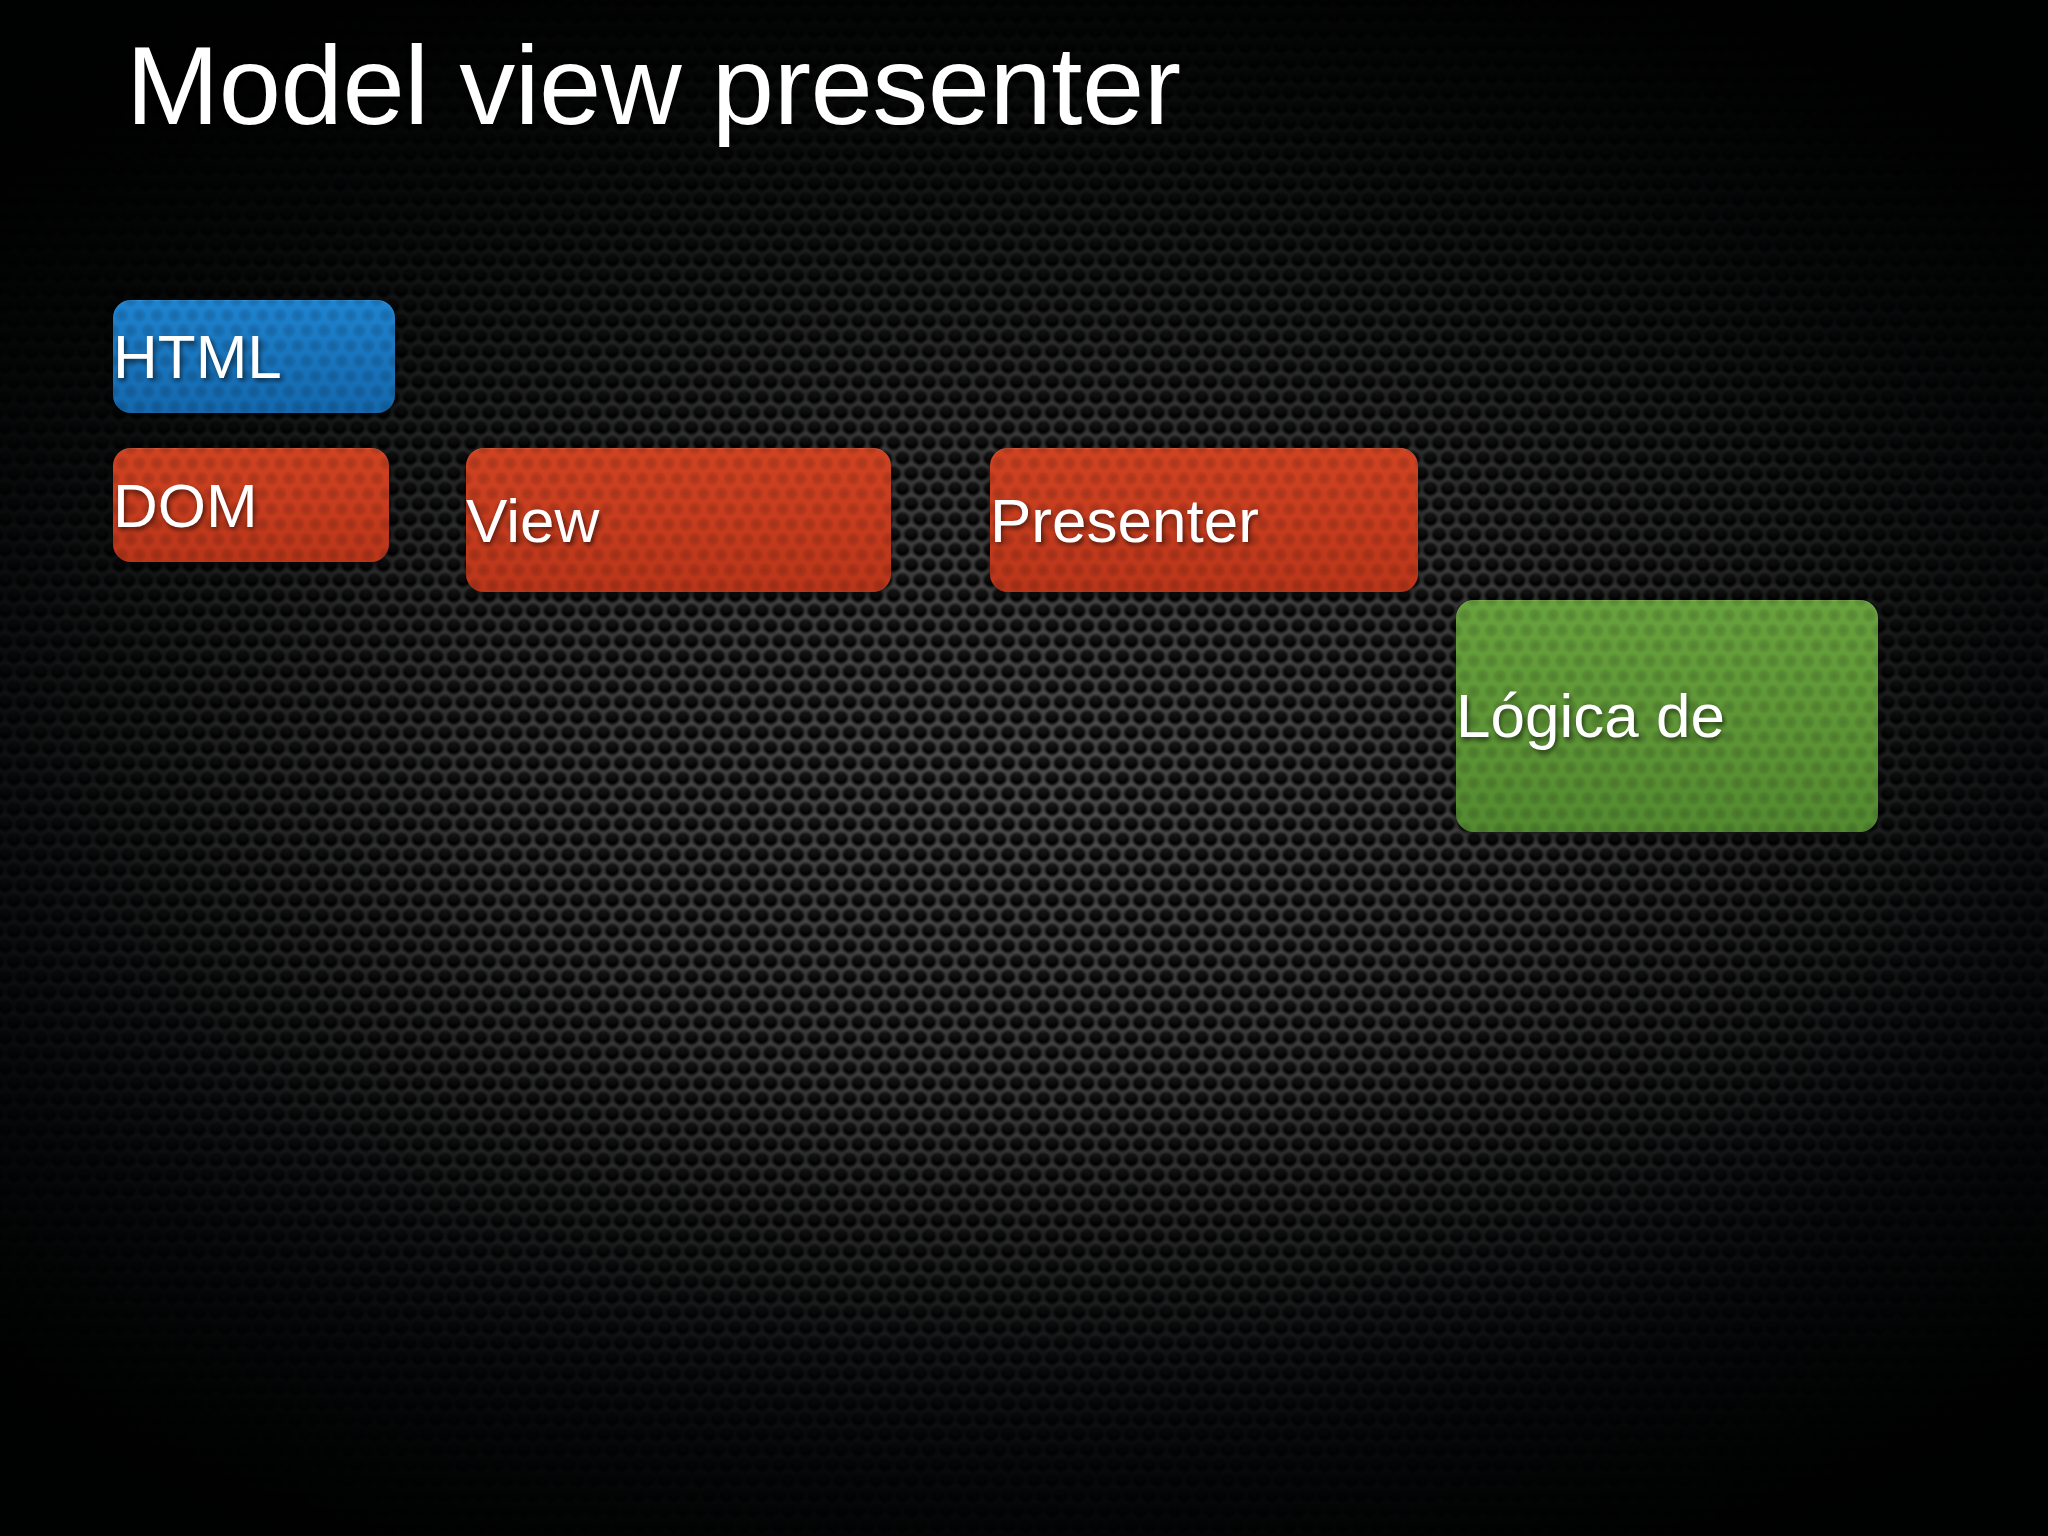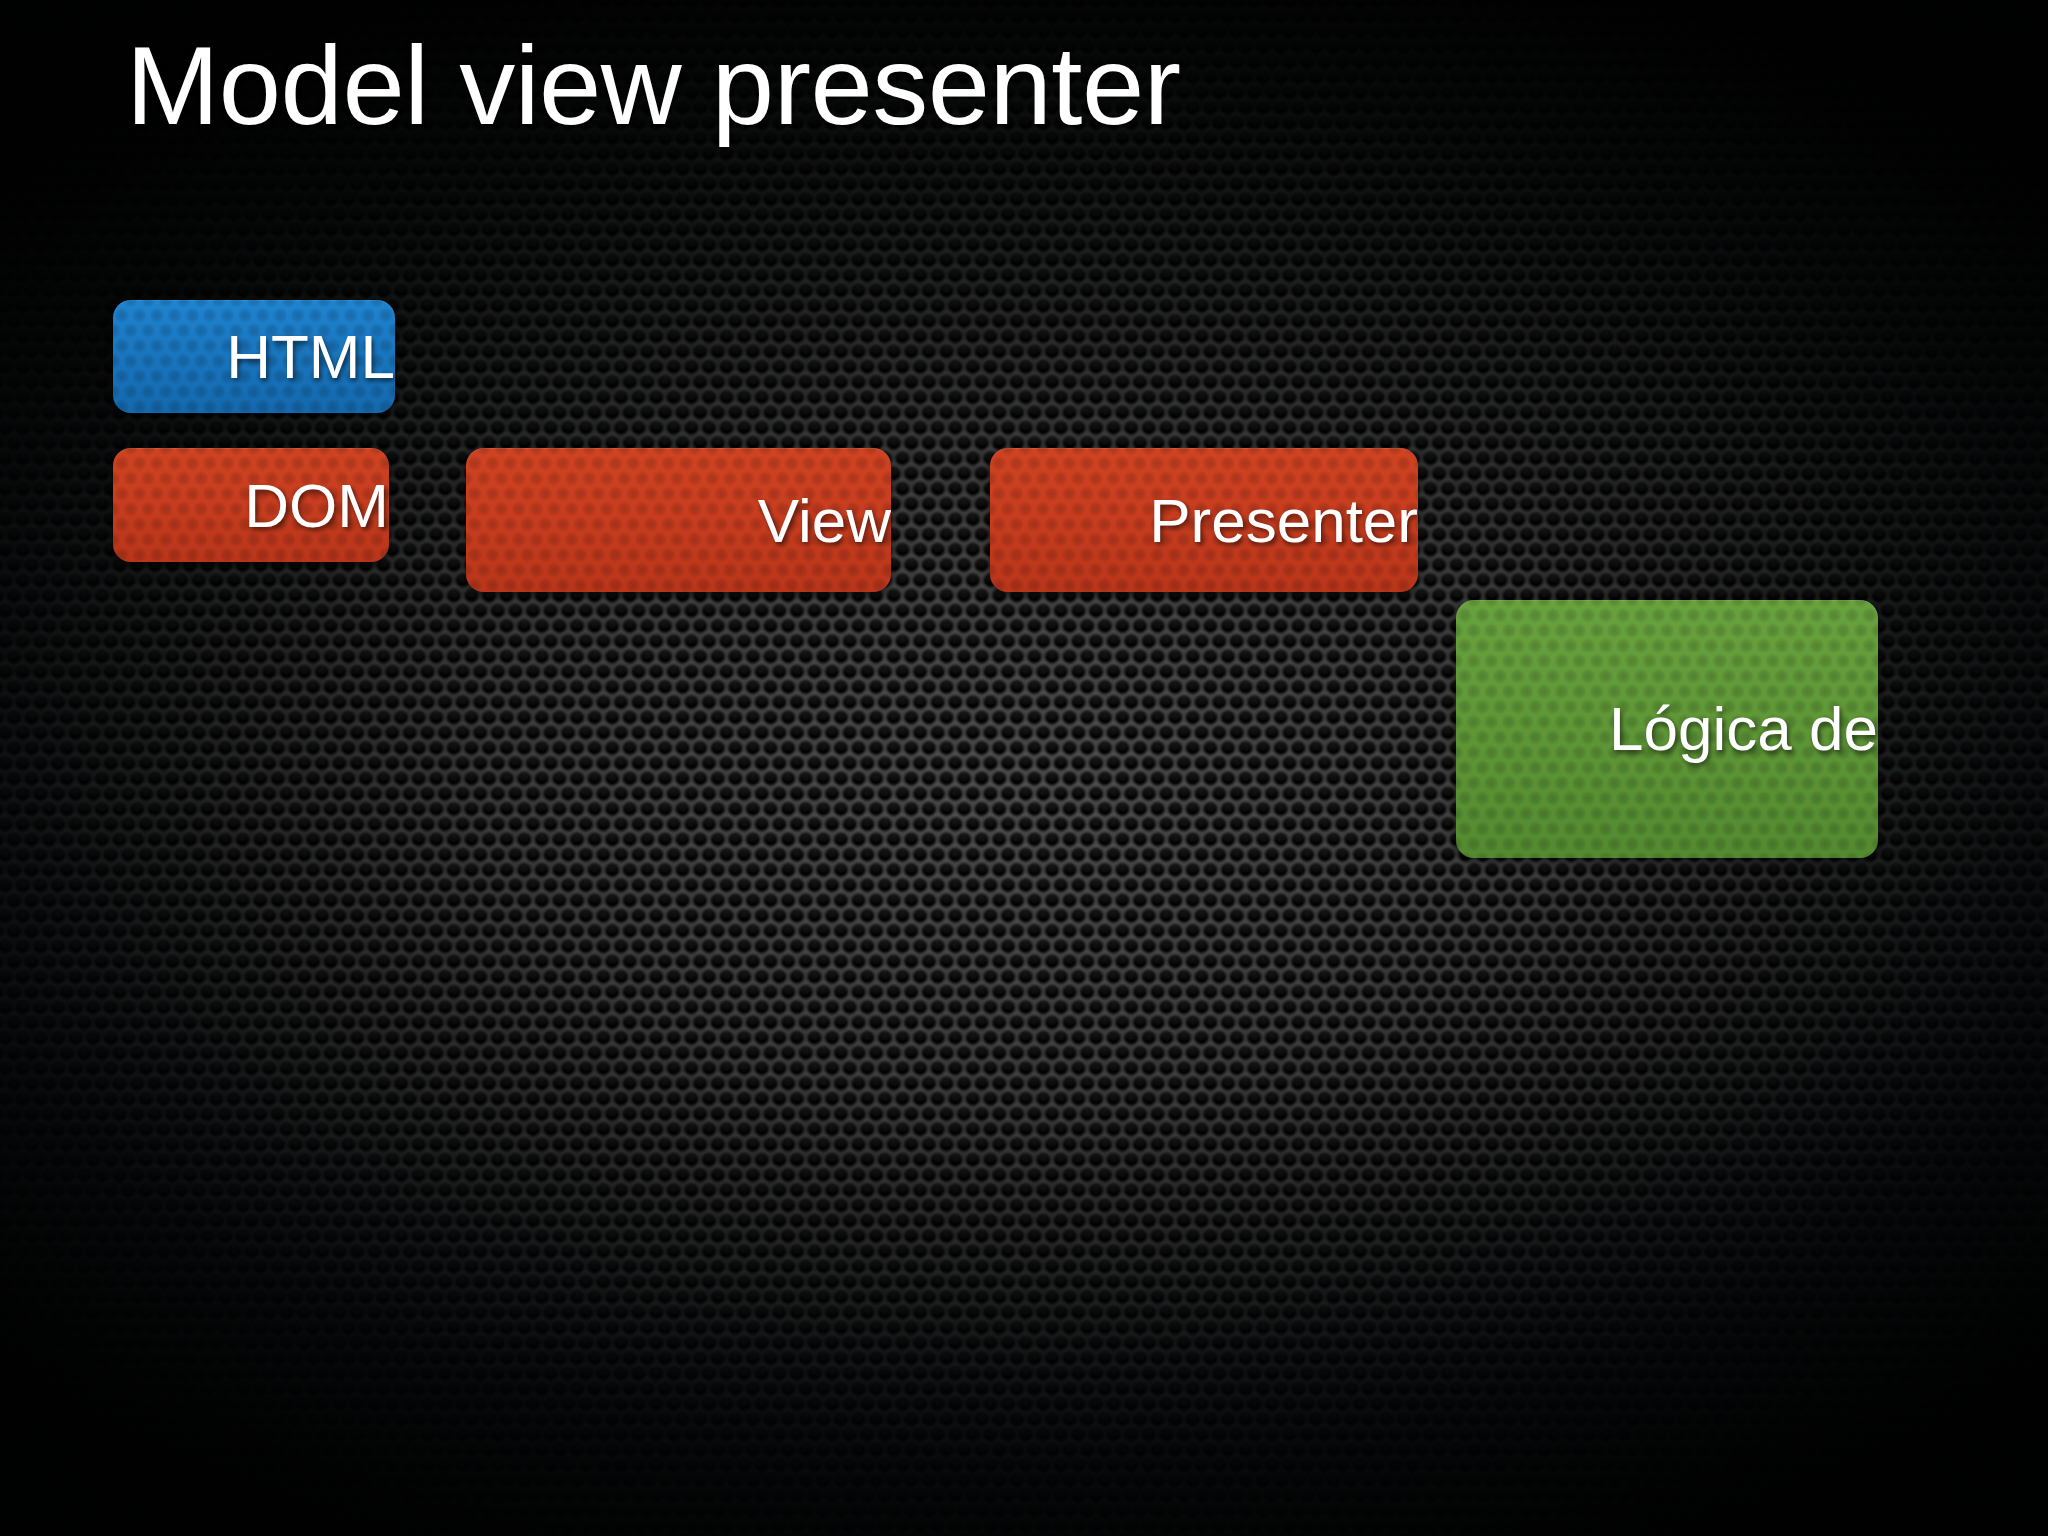--- a/index.html
+++ b/index.html
@@ -95,21 +95,21 @@
     font-weight: 400;
     white-space: nowrap;
     text-shadow: 0 2px 4px rgba(0,0,0,0.55);
   }
 
   
   .node {
     position: absolute;
     display: flex;
     align-items: center;
-    justify-content: flex-end;
+    justify-content: flex-start;
     text-align: center;
     border-radius: 18px;
     color: #ffffff;
     font-weight: 400;
     text-shadow: 2px 3px 5px rgba(0,0,0,0.55);
     box-shadow:
       0 3px 7px rgba(0,0,0,0.55),
       inset 0 1px 0 rgba(255,255,255,0.10);
     box-sizing: border-box;
     overflow: hidden;
@@ -143,21 +143,21 @@
 
   
   #box-html       { left: 113px;  top: 300px; width: 282px;  height: 113px; font-size: 62px; }
   #box-javascript { left: 466px;  top: 300px; width: 1412px; height: 113px; font-size: 62px; }
 
   #box-dom        { left: 113px;  top: 448px; width: 276px;  height: 114px; font-size: 62px; }
   #box-view       { left: 466px;  top: 448px; width: 425px;  height: 144px; font-size: 62px; }
   #box-presenter  { left: 962px;  top: 448px; width: 428px;  height: 144px; font-size: 62px; margin-left: 28px; }
   #box-model      { left: 1456px; top: 448px; width: 422px;  height: 114px; font-size: 62px; }
 
-  #box-logica     { left: 1456px; top: 600px; width: 422px;  height: 258px; font-size: 62px;
+  #box-logica     { left: 1456px; top: 600px; width: 422px;  height: 232px; font-size: 62px;
                     line-height: 1.14; }
 </style>
 </head>
 <body>
 
 <div id="slide">
 
   <div class="mesh-base"></div>
   <div class="mesh-holes"></div>
   <div class="mesh-rim"></div>

